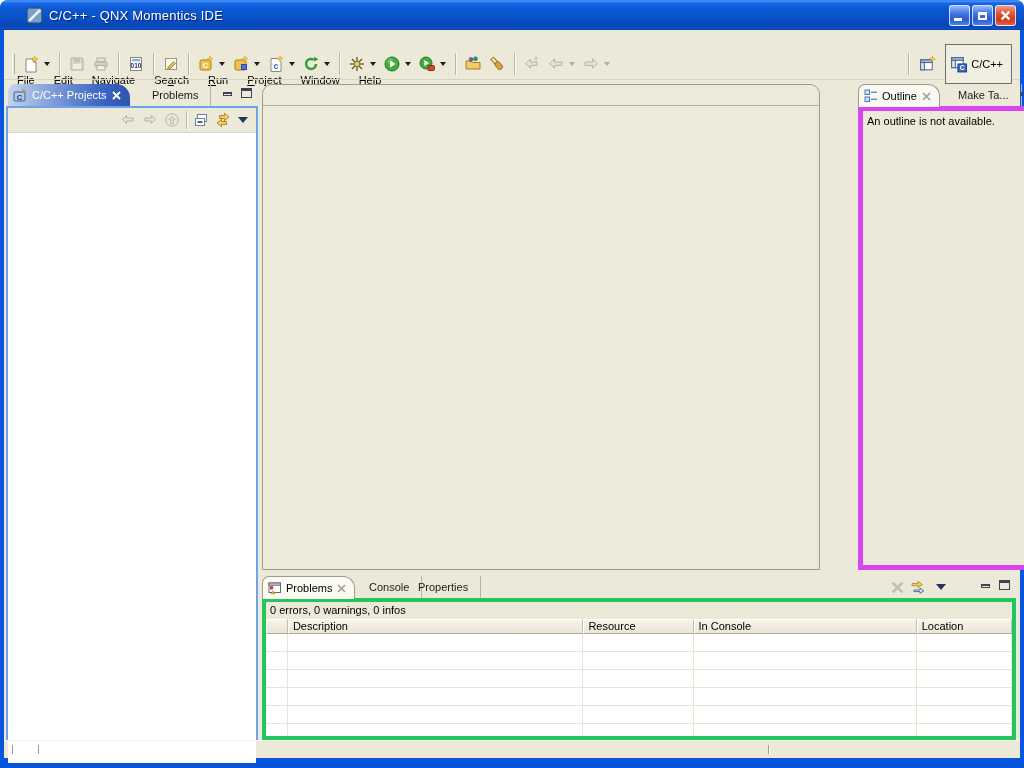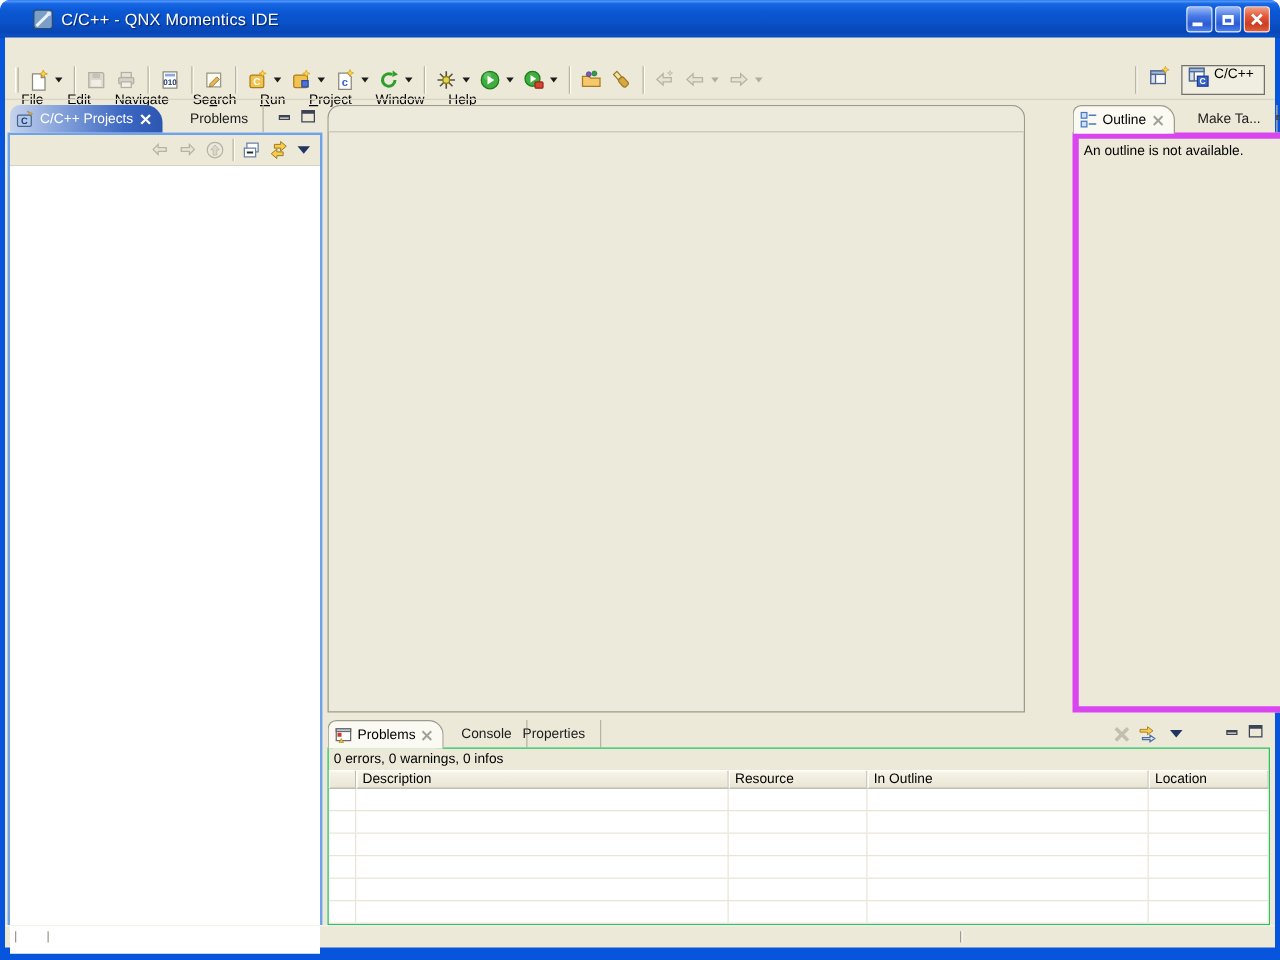--- a/index.html
+++ b/index.html
@@ -38,21 +38,21 @@
     border-bottom:1px solid #d8d4c4; }
   .thandle { width:3px; height:20px; border-left:1px solid #fff; border-right:1px solid #b2ae9e; margin:0 4px; }
   .tsep { width:1px; height:22px; background:#bab6a6; box-shadow:1px 0 0 #fcfbf4; margin:0 5px; }
   .tbtn { height:24px; min-width:24px; display:flex; align-items:center; justify-content:center; padding:0 2px; }
   .dd { width:0; height:0; border-left:3px solid transparent; border-right:3px solid transparent;
     border-top:4px solid #1c1c1c; margin:0 4px 0 1px; }
   .dd.dis { border-top-color:#b0ad9e; }
 
   
   .persp-bar { position:absolute; right:4px; top:18px; height:32px; display:flex; align-items:center; }
-  .persp-btn { height:24px; display:flex; align-items:flex-start; padding:0 4px; margin-right:4px; }
+  .persp-btn { height:40px; display:flex; align-items:center; padding:0 4px; margin-right:4px; }
   .persp-btn.pressed { border:1px solid #72706a; background:#f0eee0; padding:0 8px 0 4px; }
   .persp-label { margin-left:3px; }
 
   
   .viewtabs { position:absolute; left:0; right:0; top:0; height:22px; }
   .minmax { position:absolute; top:4px; display:flex; gap:9px; align-items:center; }
   .v-min { width:9px; height:4px; border:1px solid #3c4354; border-top-width:2px; margin-top:1px; }
   .v-max { width:11px; height:10px; border:1px solid #3c4354; border-top-width:3px; }
   .xicon { display:inline-flex; margin-left:5px; }
 
@@ -87,21 +87,21 @@
     border-radius:7px 12px 0 0; z-index:2; }
   .tab-white .lbl { margin-left:4px; }
   .panel-body { position:absolute; left:0; right:0; top:22px; bottom:0;
     border:5px solid #d946ef; background:#ece9d8; }
   .outline-msg { padding:4px 4px; }
 
   
   .bottom-panel { position:absolute; left:262px; top:576px; width:754px; height:164px; }
   .bp-icons { position:absolute; right:66px; top:3px; display:flex; align-items:center; gap:6px; }
   .bp-body { position:absolute; left:0; right:0; top:22px; bottom:0;
-    border:1px solid #22c55e; background:#ece9d8; overflow:hidden; }
+    border:4px solid #22c55e; background:#ece9d8; overflow:hidden; }
   .summary { padding:2px 4px 1px 4px; height:16px; }
   .ptable { position:absolute; left:0; right:0; top:17px; bottom:0; background:#fff; }
   .thead { display:flex; height:15px; }
   .th { background:linear-gradient(180deg,#f7f4e8,#eae6d6);
     border-top:1px solid #fff; border-left:1px solid #fff;
     border-right:1px solid #c2beae; border-bottom:1px solid #aeaa9a;
     padding:0 4px; line-height:13px; overflow:hidden; white-space:nowrap; }
   .trow { display:flex; height:18px; border-bottom:1px solid #e9e5d5; }
   .td { border-right:1px solid #e9e5d5; height:100%; }
 
@@ -468,21 +468,21 @@
         <span class="v-max"></span>
       </div>
     </div>
     <div class="bp-body">
       <div class="summary">0 errors, 0 warnings, 0 infos</div>
       <div class="ptable">
         <div class="thead" id="ptable-head">
             <div class="th" style="width: 22px;"></div>
             <div class="th" style="width: 298px;">Description</div>
             <div class="th" style="width: 111px;">Resource</div>
-            <div class="th" style="width: 225px;">In Outline</div>
+            <div class="th" style="width: 225px;">In Console</div>
             <div class="th" style="width: 96px;">Location</div>
           </div>
         <div id="ptable-rows">
             <div class="trow">
               <div class="td" style="width: 22px;"></div>
               <div class="td" style="width: 298px;"></div>
               <div class="td" style="width: 111px;"></div>
               <div class="td" style="width: 225px;"></div>
               <div class="td" style="width: 96px;"></div>
             </div>

